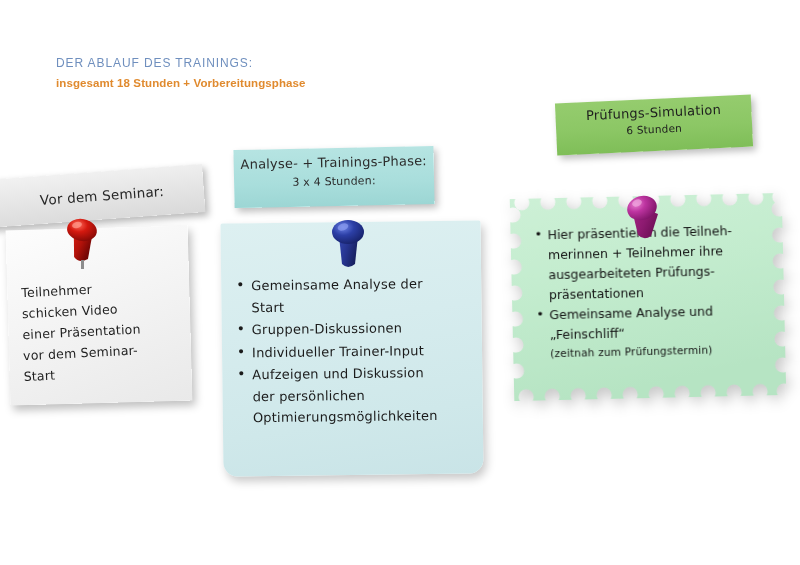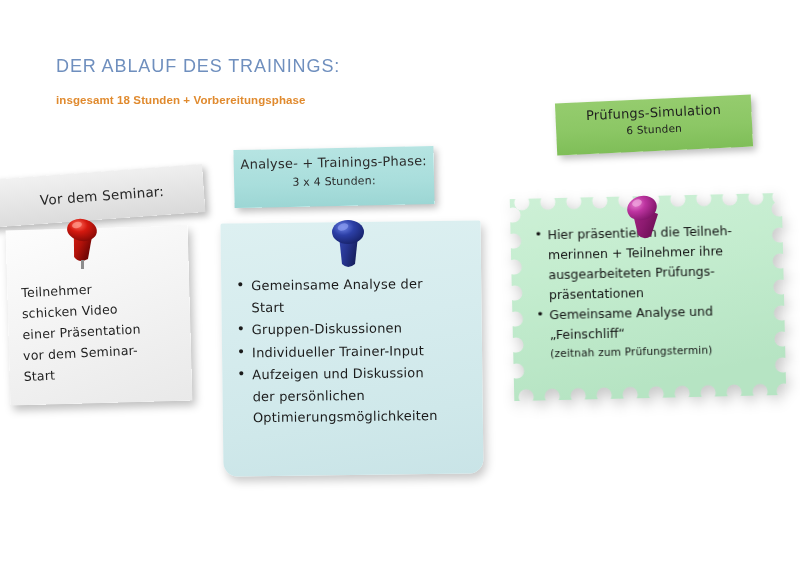--- a/index.html
+++ b/index.html
@@ -18,33 +18,33 @@
 
   
   .title-block {
     position: absolute;
     left: 56px;
     top: 57px;
     width: 420px;
   }
   .title-main {
     font-family: "Liberation Sans", sans-serif;
-    font-size: 18px;
+    font-size: 12px;
     letter-spacing: 0.9px;
     color: #6f8fbe;
     white-space: nowrap;
     line-height: 1.1;
   }
   .title-sub {
     font-family: "Liberation Sans", sans-serif;
     font-size: 11.5px;
     font-weight: bold;
     color: #e08a2e;
     white-space: nowrap;
-    margin-top: 17px;
+    margin-top: 7px;
     letter-spacing: 0.1px;
   }
 
   
   .hand {
     font-family: "DejaVu Sans", sans-serif;
     color: #222222;
     letter-spacing: 0.2px;
   }
 

